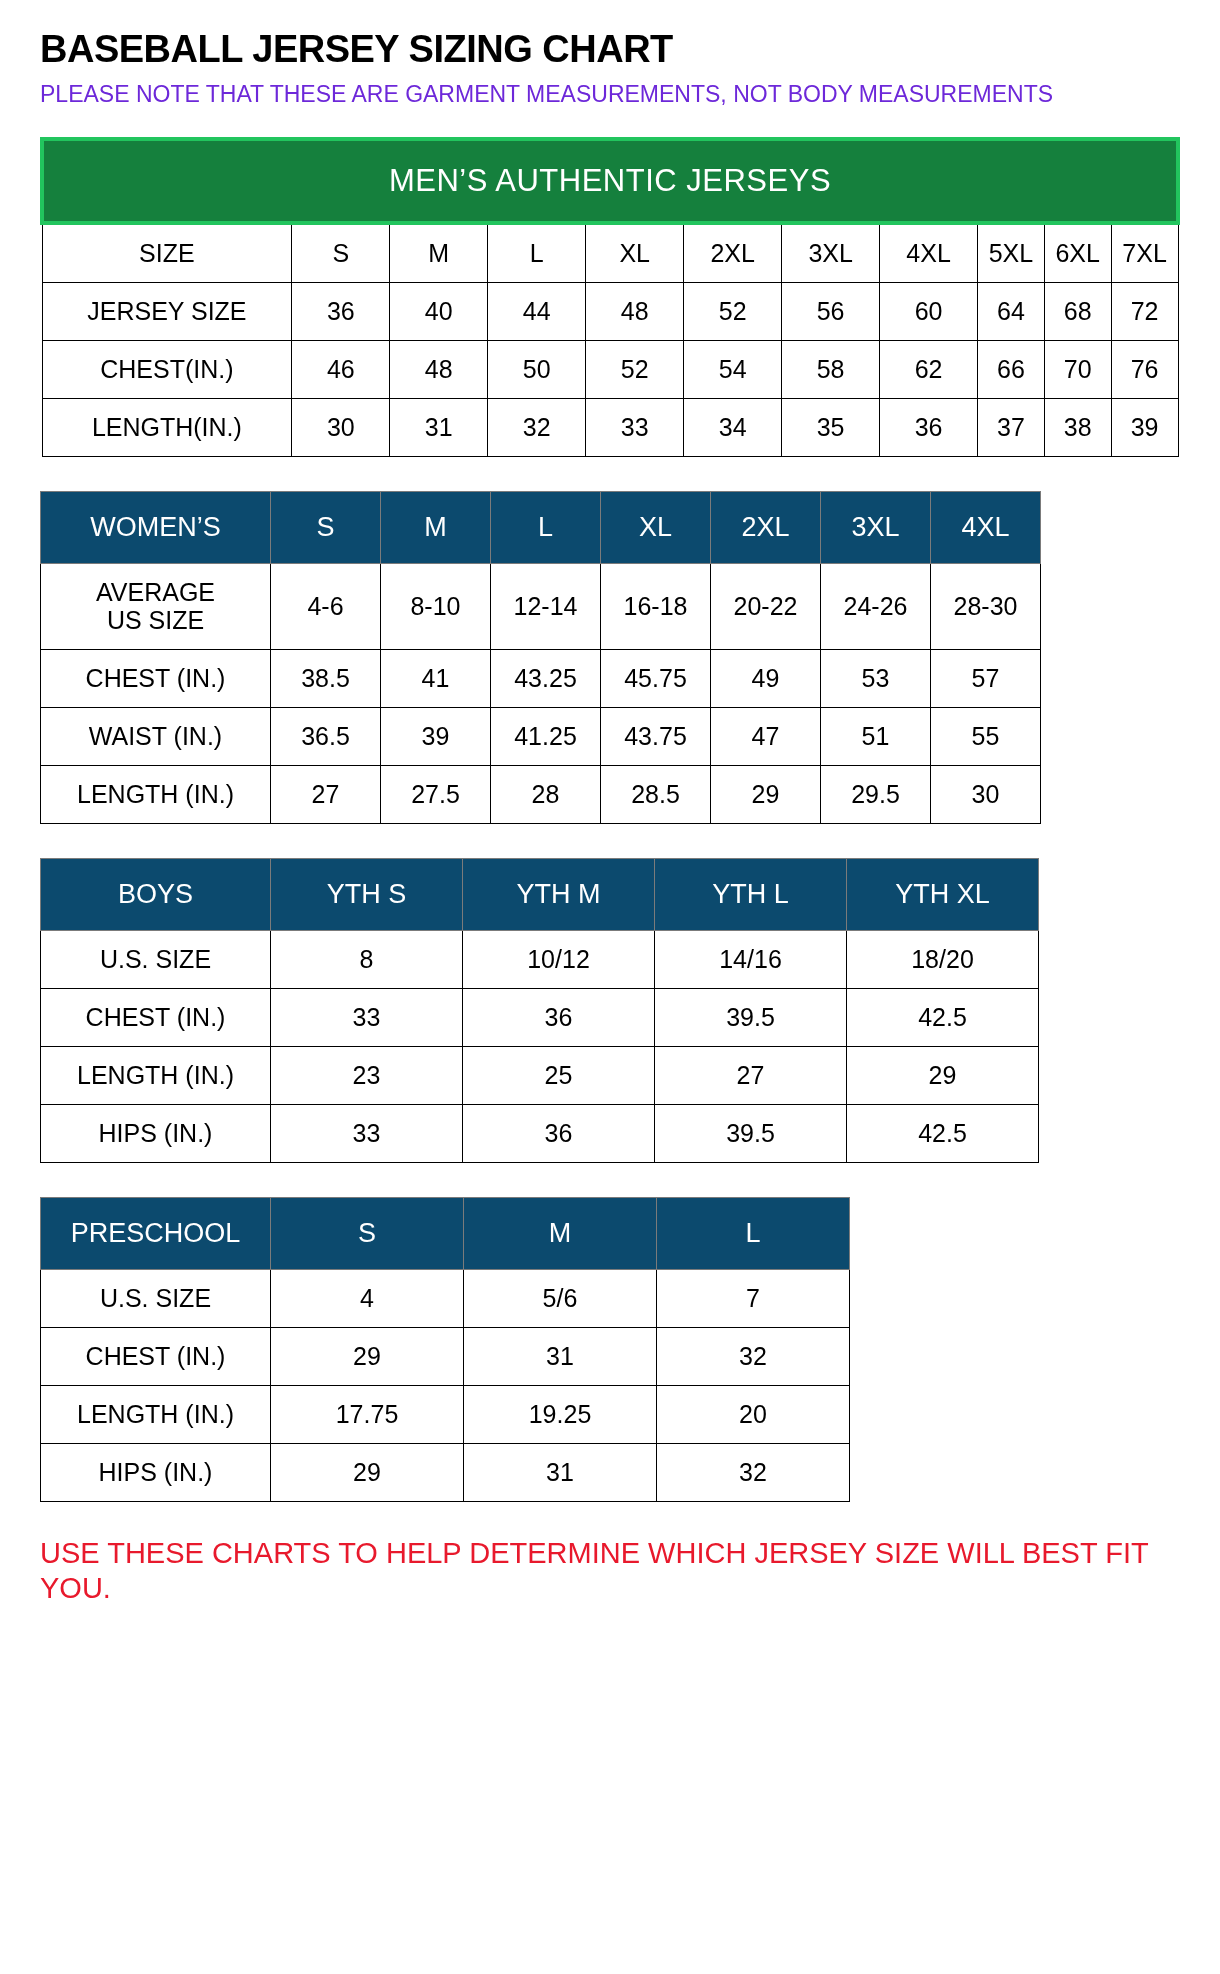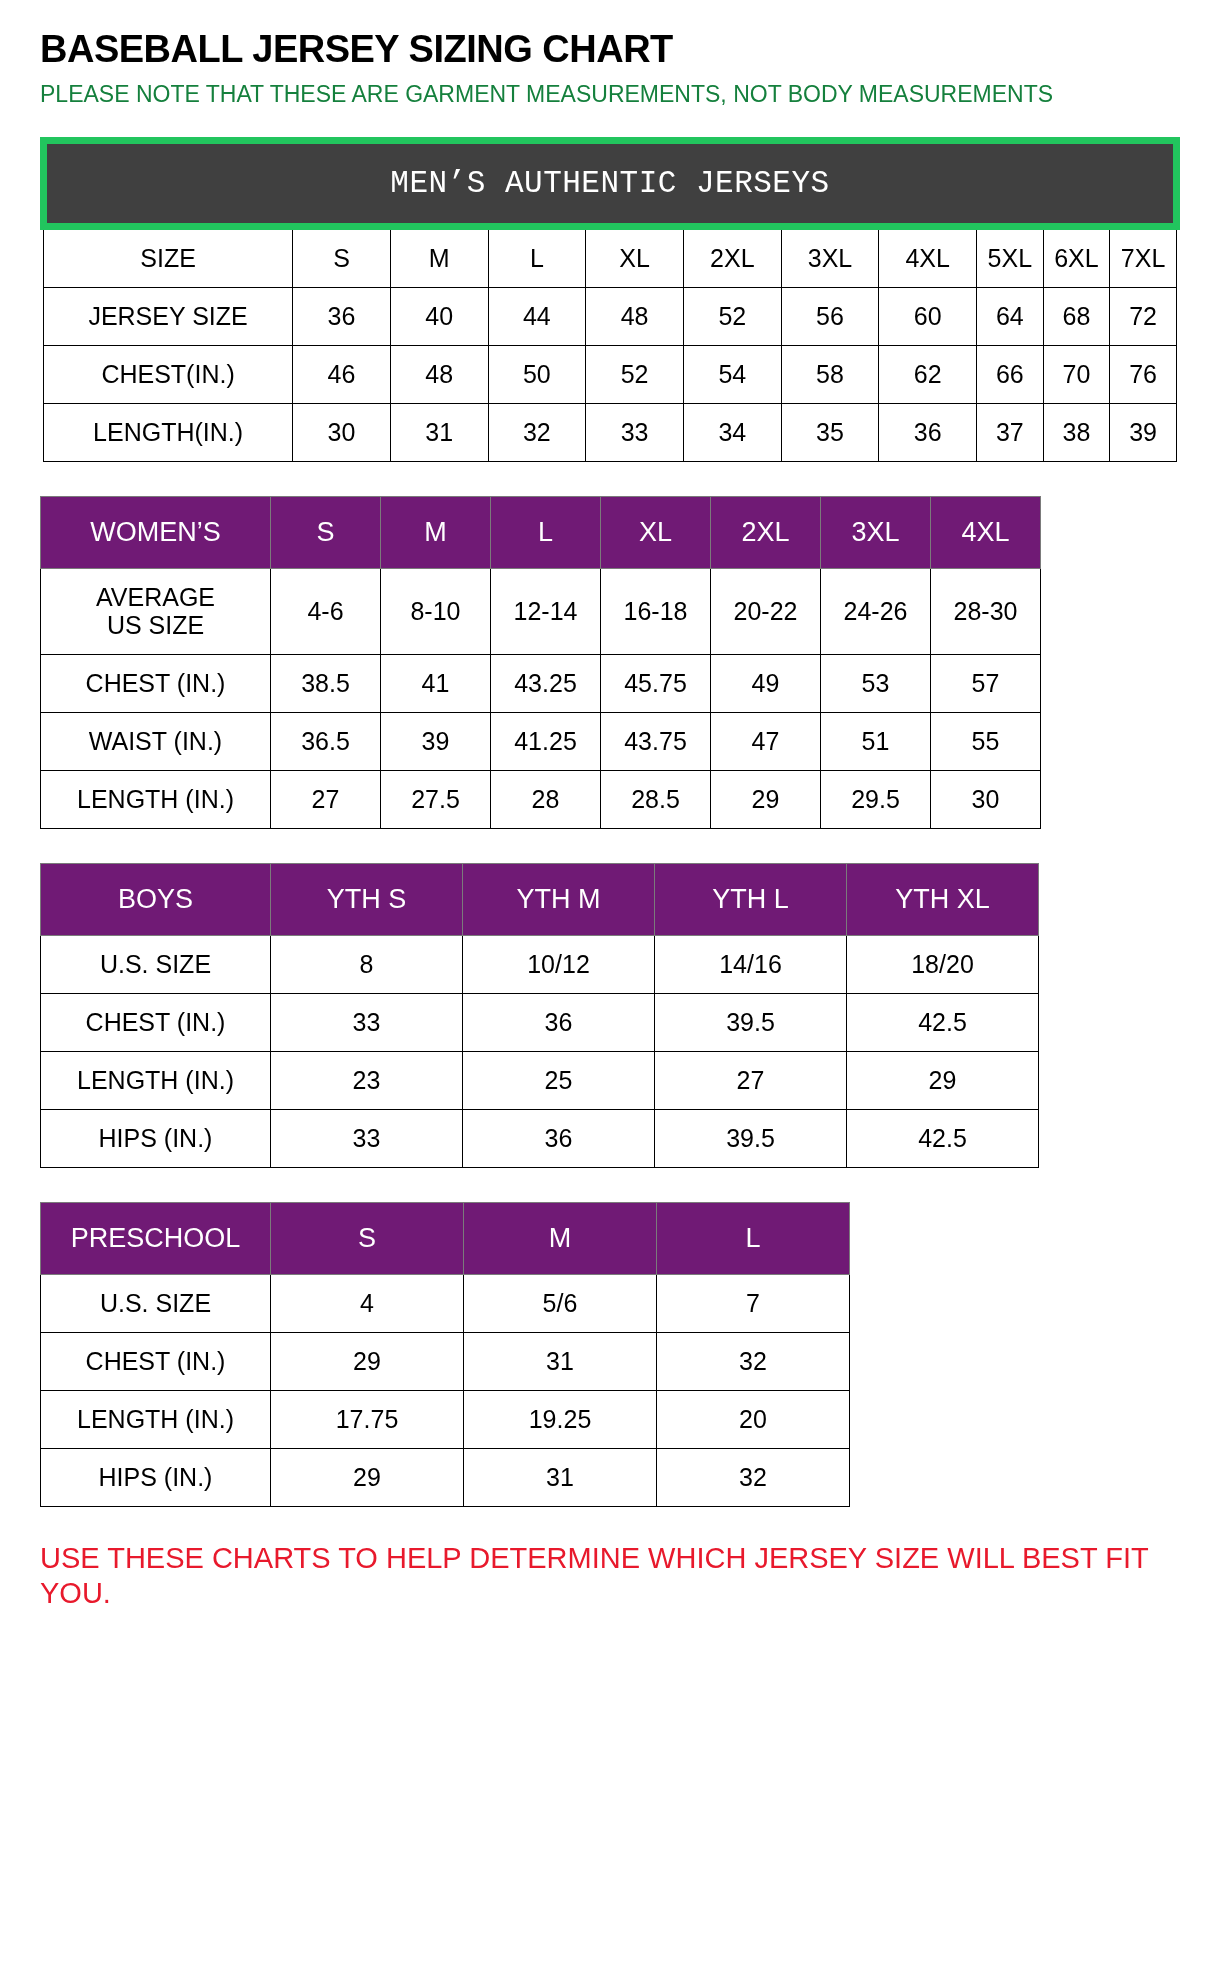--- a/index.html
+++ b/index.html
@@ -21,51 +21,50 @@
   .chart-title {
     font-size: 38px;
     font-weight: bold;
     letter-spacing: -0.5px;
     line-height: 1.05;
     margin: 0 0 10px 0;
     color: #000;
   }
   .chart-note {
     font-size: 23px;
-    color: #15803d;
+    color: #6d28d9;
     line-height: 1.25;
     margin: 0 0 28px 0;
     max-width: 1110px;
   }
   table.sz {
     border-collapse: collapse;
     margin: 0 0 34px 0;
     table-layout: fixed;
   }
   table.sz td, table.sz th {
     border: 1px solid #000000;
     text-align: center;
     vertical-align: middle;
     font-weight: normal;
     font-size: 25px;
     padding: 14px 4px;
     background: #ffffff;
     color: #000000;
   }
   table.sz .hdr-band {
-    background: #404040;
+    background: #15803d;
     color: #ffffff;
     font-size: 31px;
     letter-spacing: 0.5px;
     padding: 22px 4px;
-    border: 7px solid #22c55e;
-    font-family: Liberation Mono, monospace;
+    border: 4px solid #22c55e;
   }
   table.sz .hdr-cell {
-    background: #701a75;
+    background: #0c4a6e;
     color: #ffffff;
     font-size: 27px;
     padding: 20px 4px;
     border: 1px solid #7b7b7b;
   }
   table.sz .rowlabel {
     font-size: 25px;
   }
   table.sz .two-line {
     line-height: 1.15;

